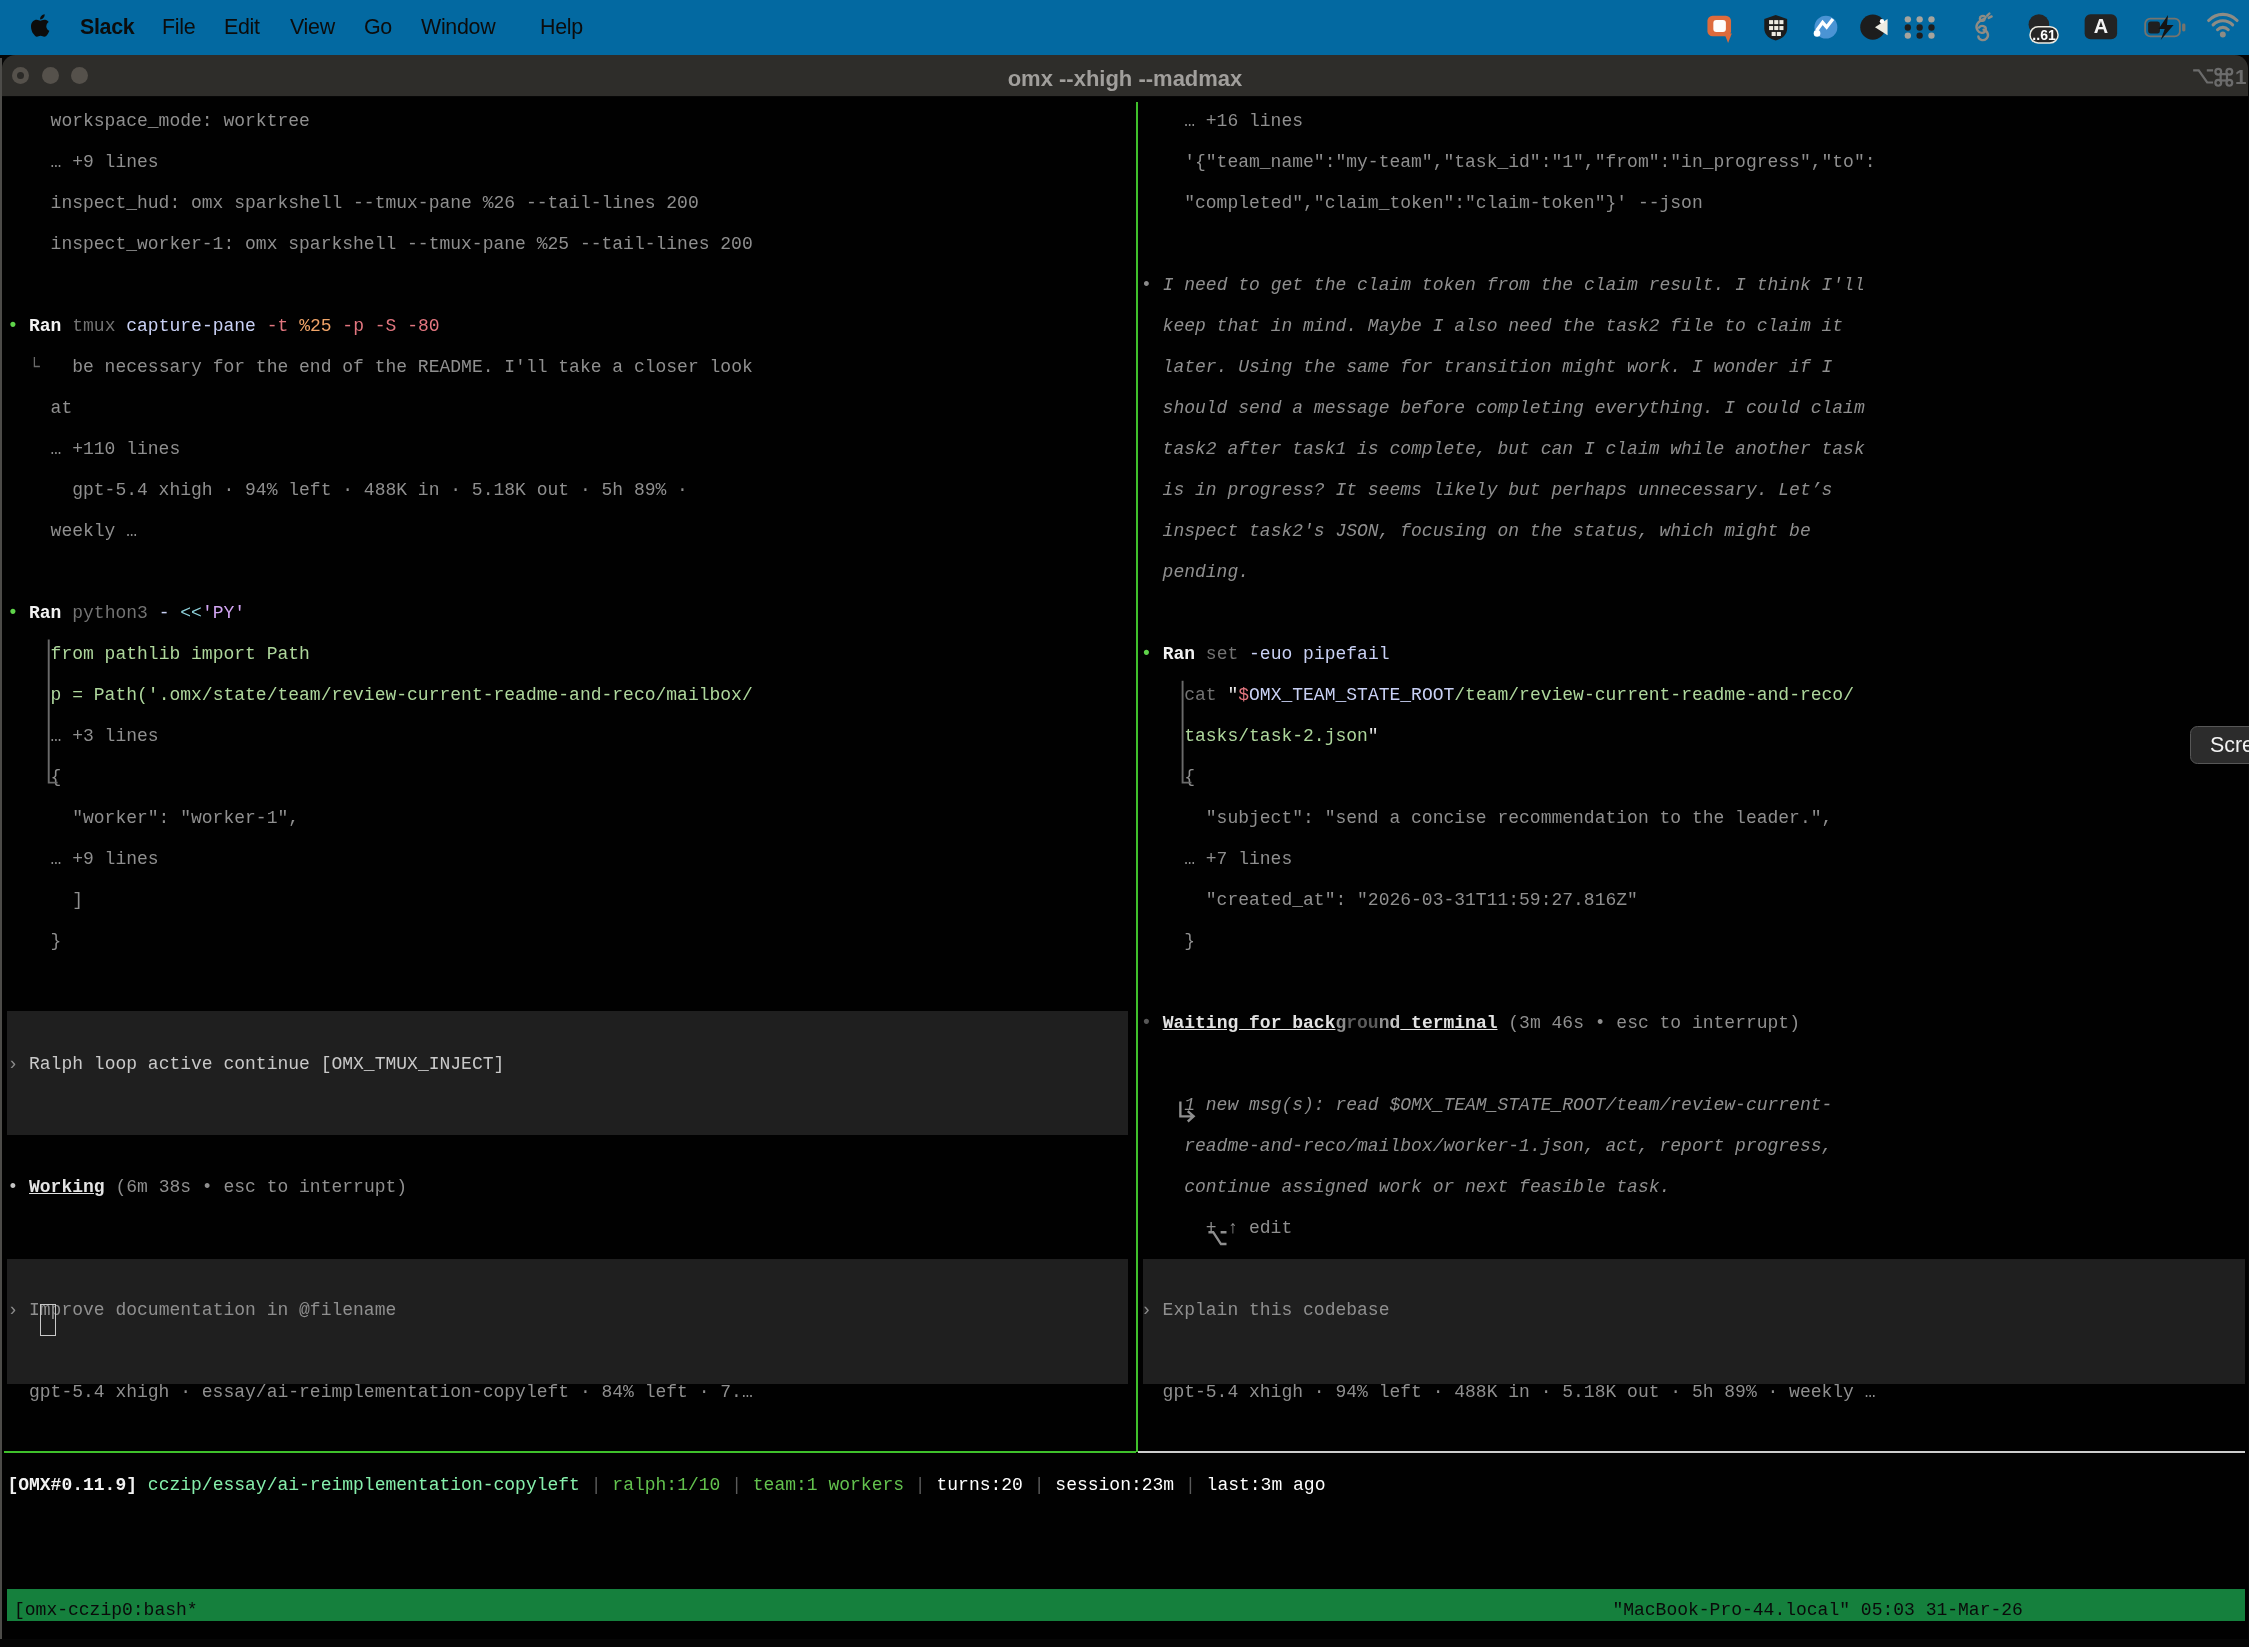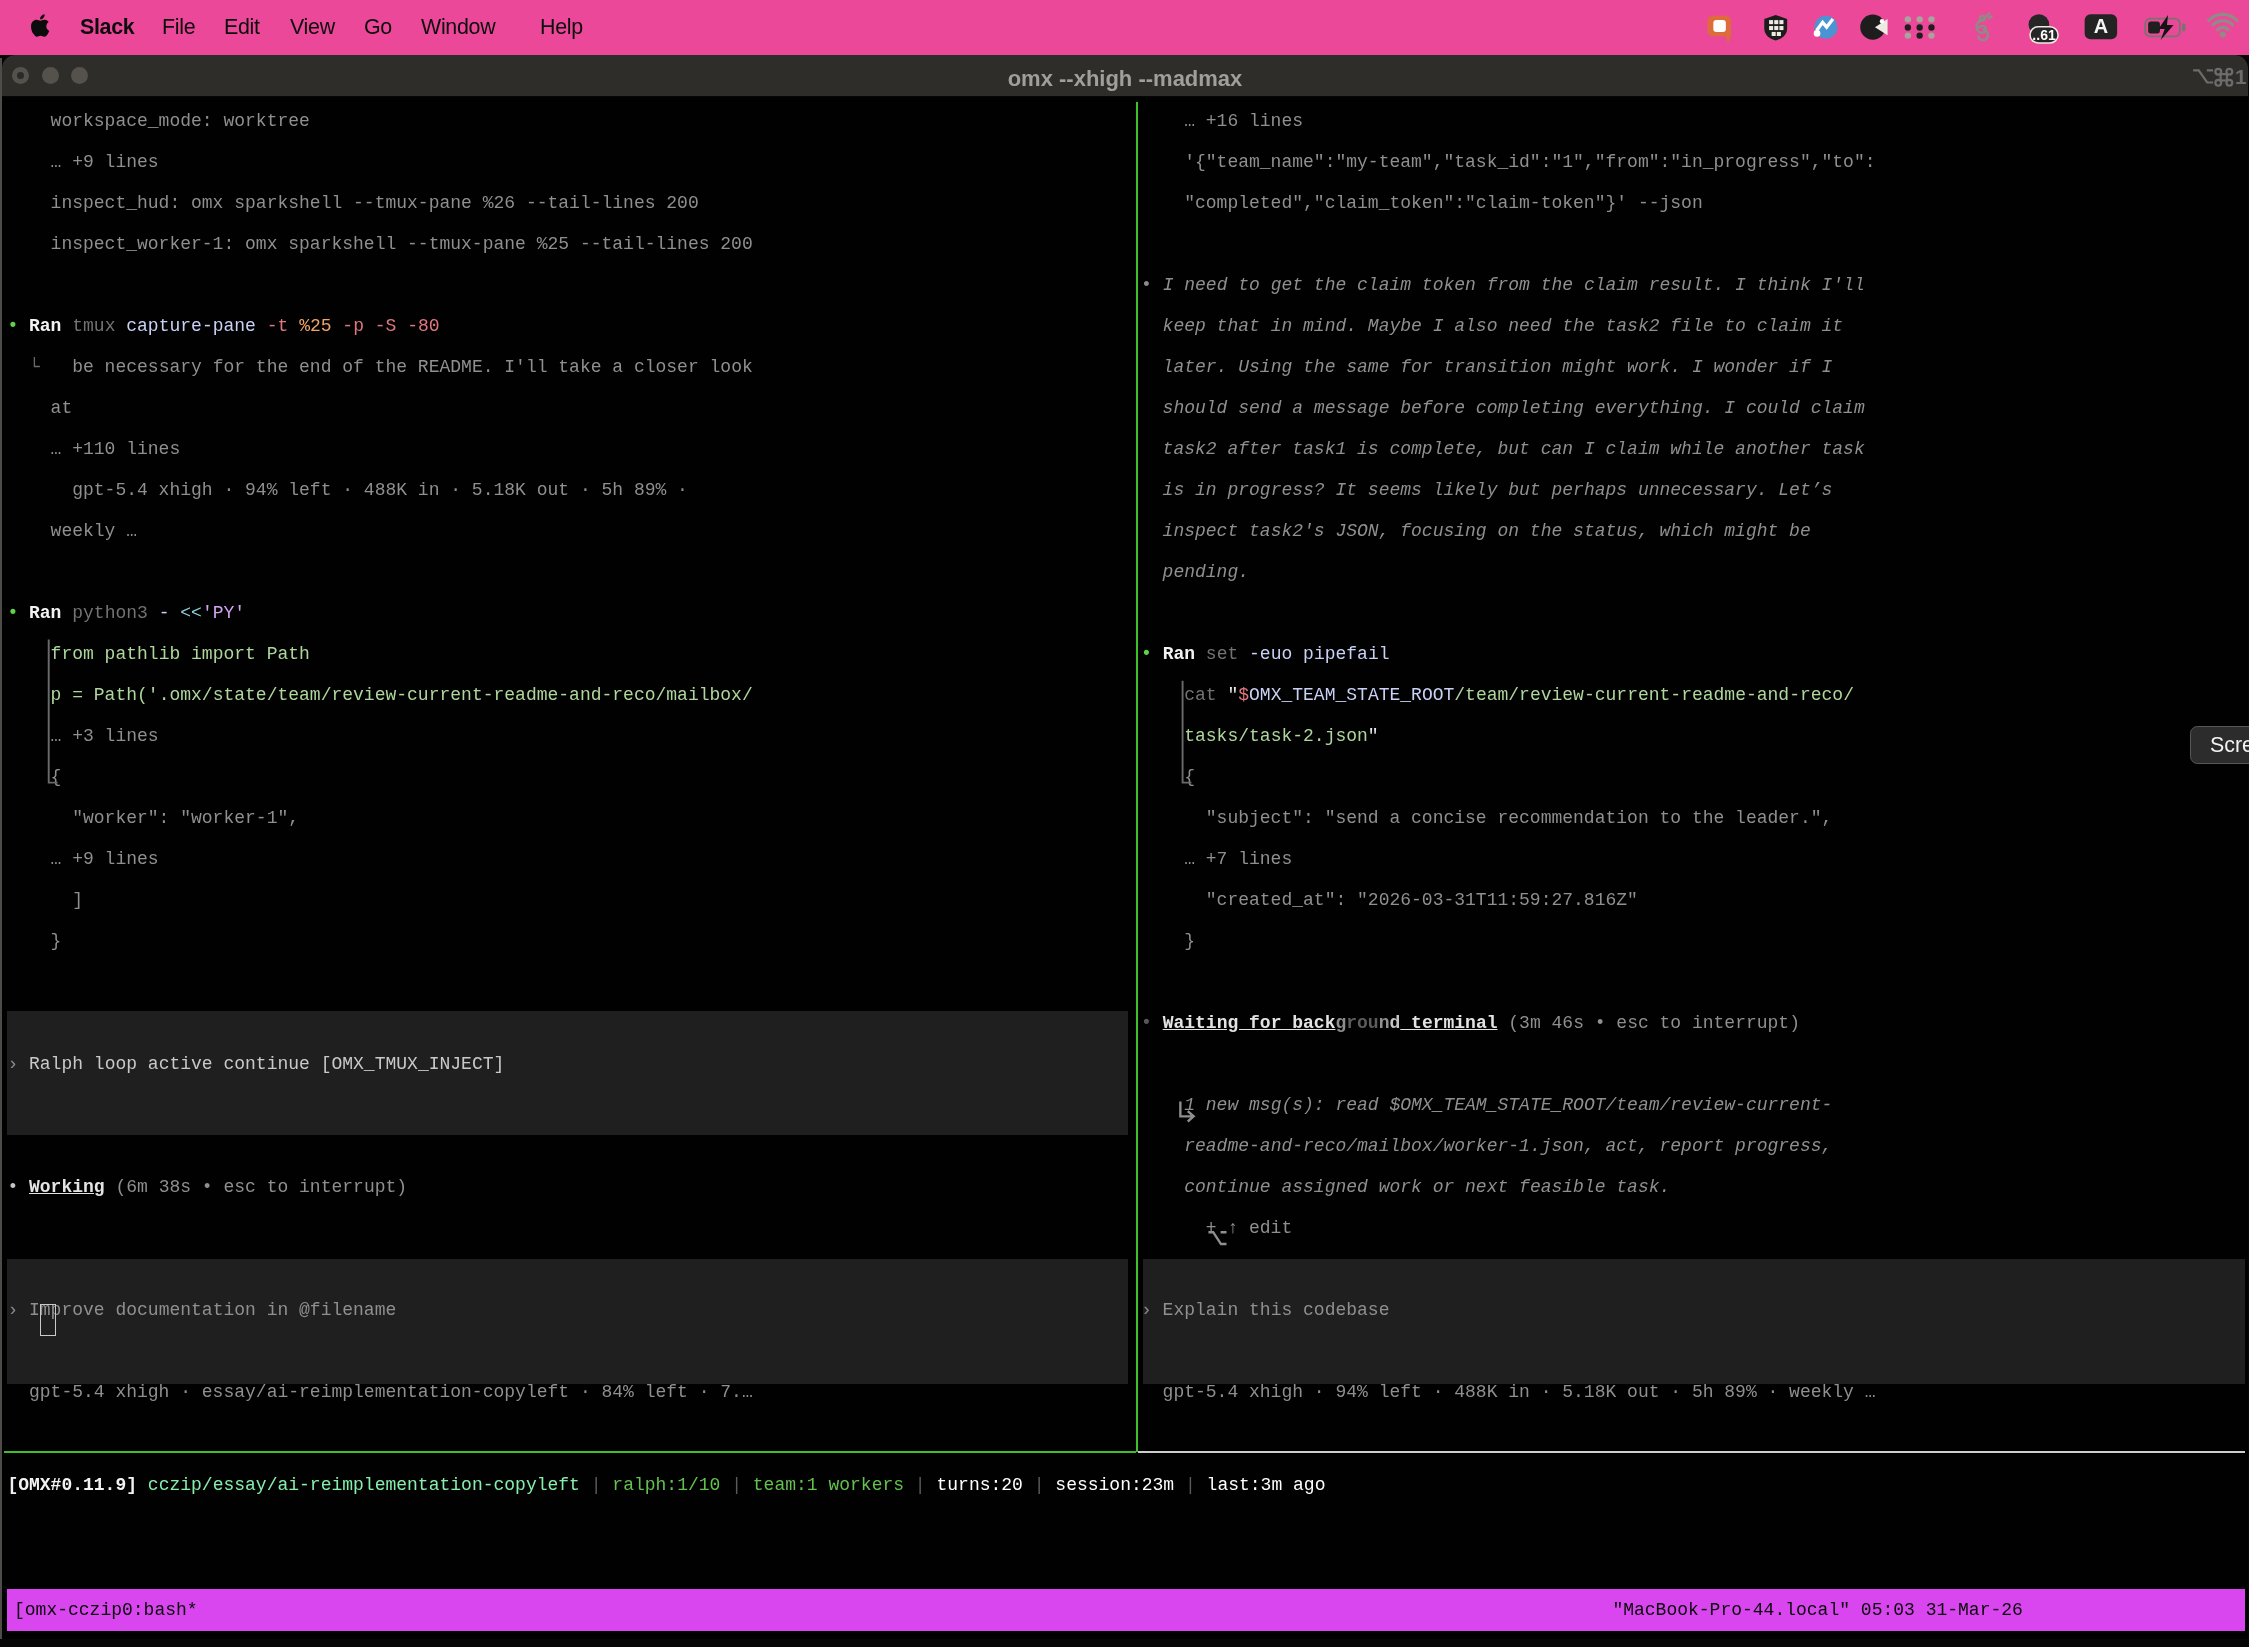--- a/index.html
+++ b/index.html
@@ -1,35 +1,35 @@
 <!DOCTYPE html>
 <html style="font-size:11.8px"><head>
 <meta charset="utf-8">
 <style>
   html,body{margin:0;padding:0;}
   body{width:2250px;height:1648px;background:#060606;overflow:hidden;position:relative;font-family:"Liberation Sans",sans-serif;}
   .abs{position:absolute;}
-  #menubar{position:absolute;left:0;top:0;width:2250px;height:55px;background:#ec4899;}
+  #menubar{position:absolute;left:0;top:0;width:2250px;height:55px;background:#0369a1;}
   .mi{position:absolute;top:15.5px;font-size:21.4px;line-height:22px;color:#0c0c0c;letter-spacing:-0.3px;}
   .mib{font-weight:bold;}
   #titlebar{position:absolute;left:1.5px;top:55px;width:2246px;height:41px;background:#2e2d2a;border-radius:13.3px 13.3px 0 0;}
   .tl{position:absolute;top:11.8px;width:17.7px;height:17.7px;border-radius:50%;background:#55514b;}
   #wtitle{position:absolute;top:66px;left:0;width:2250px;text-align:center;font-size:22px;font-weight:bold;color:#a19f9c;}
   #wshort{position:absolute;top:65px;left:2235px;font-size:20.7px;font-weight:bold;color:#6c6c6c;}
   #term{position:absolute;left:1.5px;top:97px;width:2246px;height:1542px;background:#010101;}
   #ledge{position:absolute;left:0;top:58px;width:2.2px;height:1581px;background:#4d4c49;}
   .box{position:absolute;background:#1f1f1f;}
   #divider{position:absolute;left:1136px;top:102px;width:2.2px;height:1350px;background:#3fc02b;}
   #hgreen{position:absolute;left:4.4px;top:1451px;width:1132px;height:2.2px;background:#3fc02b;}
   #hwhite{position:absolute;left:1138px;top:1451px;width:1107px;height:2.2px;background:#cdcdcd;}
   pre{margin:0;position:absolute;font-family:"Liberation Mono",monospace;font-size:18px;line-height:41px;white-space:pre;color:#8f8f8f;}
   #lpane{left:7.4px;top:101px;width:1128px;height:1364px;overflow:hidden;}
   #rpane{left:1141px;top:101px;width:1104px;height:1364px;overflow:hidden;}
   #statusline{left:7.4px;top:1465px;width:2238px;height:41px;overflow:hidden;}
-  #tmuxbar{position:absolute;left:7.4px;top:1589px;width:2238px;height:42px;background:#d946ef;}
+  #tmuxbar{position:absolute;left:7.4px;top:1589px;width:2238px;height:32px;background:#15803d;}
   #tmuxbar pre{position:absolute;top:2.2px;background:none;color:#0a0a0a;}
   .w{color:#f2f2f2;font-weight:bold;}
   .wt{color:#e3e3e3;font-weight:bold;text-decoration:underline;}
   .pr{color:#8a8a8a;}
   .dim{color:#6a6a6a;}
   .gb{color:#5fd44a;font-weight:bold;}
   .gy2{color:#c9c9c9;}
   .grn{color:#aed79c;}
   .blu{color:#737373;}
   .lav{color:#c9d1f5;}

